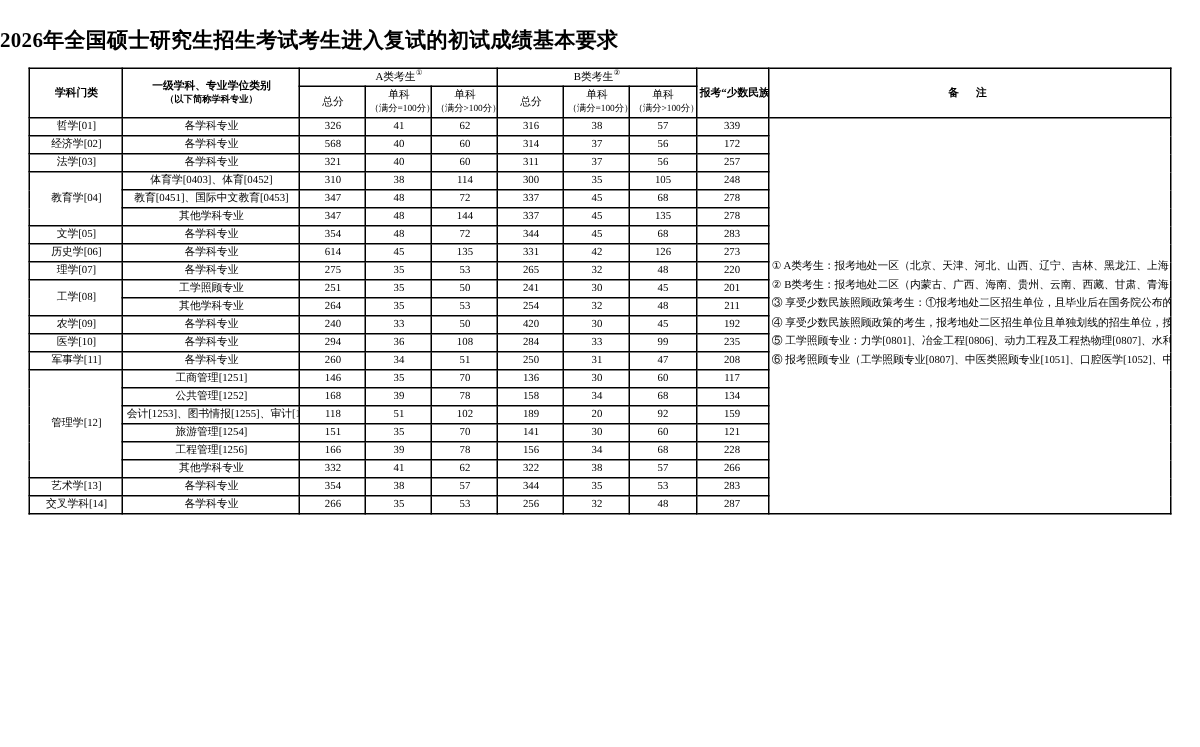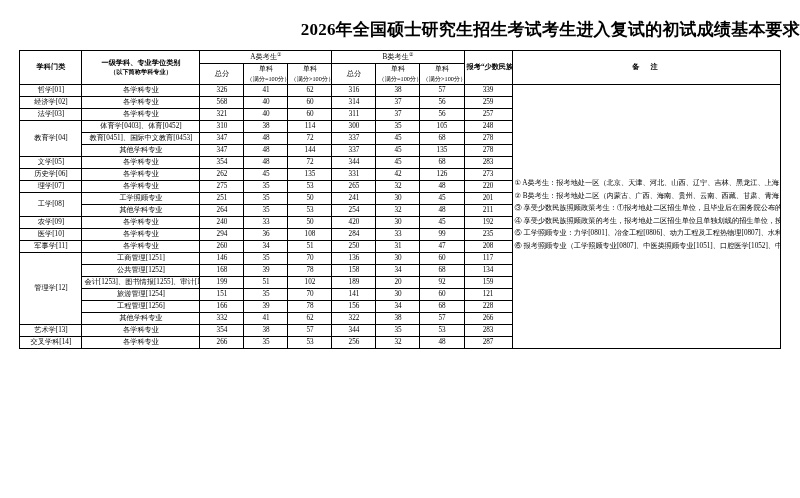--- a/index.html
+++ b/index.html
@@ -15,22 +15,22 @@
     overflow: hidden;
   }
   .page {
     width: 800px;
     height: 498px;
     position: relative;
     box-sizing: border-box;
     padding: 0;
   }
   .title {
-    text-align: right;
-    font-size: 17px;
+    text-align: left;
+    font-size: 14px;
     font-weight: bold;
     letter-spacing: 0.2px;
     padding: 18px 0 9px 0;
     font-family: Liberation Serif, serif;
   }
   table.main {
     border-collapse: collapse;
     width: 760px;
     margin: 0 auto;
     table-layout: fixed;
@@ -196,21 +196,21 @@
         </tr>
         <tr>
           <td class="cat-cell" rowspan="1">经济学[02]</td>
           <td class="disc-cell">各学科专业</td>
           <td class="num-cell">568</td>
           <td class="num-cell">40</td>
           <td class="num-cell">60</td>
           <td class="num-cell">314</td>
           <td class="num-cell">37</td>
           <td class="num-cell">56</td>
-          <td class="policy-cell">259</td>
+          <td class="policy-cell">172</td>
         </tr>
         <tr>
           <td class="cat-cell" rowspan="1">法学[03]</td>
           <td class="disc-cell">各学科专业</td>
           <td class="num-cell">321</td>
           <td class="num-cell">40</td>
           <td class="num-cell">60</td>
           <td class="num-cell">311</td>
           <td class="num-cell">37</td>
           <td class="num-cell">56</td>
@@ -254,21 +254,21 @@
           <td class="num-cell">48</td>
           <td class="num-cell">72</td>
           <td class="num-cell">344</td>
           <td class="num-cell">45</td>
           <td class="num-cell">68</td>
           <td class="policy-cell">283</td>
         </tr>
         <tr>
           <td class="cat-cell" rowspan="1">历史学[06]</td>
           <td class="disc-cell">各学科专业</td>
-          <td class="num-cell">262</td>
+          <td class="num-cell">614</td>
           <td class="num-cell">45</td>
           <td class="num-cell">135</td>
           <td class="num-cell">331</td>
           <td class="num-cell">42</td>
           <td class="num-cell">126</td>
           <td class="policy-cell">273</td>
         </tr>
         <tr>
           <td class="cat-cell" rowspan="1">理学[07]</td>
           <td class="disc-cell">各学科专业</td>
@@ -350,21 +350,21 @@
           <td class="num-cell">168</td>
           <td class="num-cell">39</td>
           <td class="num-cell">78</td>
           <td class="num-cell">158</td>
           <td class="num-cell">34</td>
           <td class="num-cell">68</td>
           <td class="policy-cell">134</td>
         </tr>
         <tr>
           <td class="disc-cell">会计[1253]、图书情报[1255]、审计[1257]</td>
-          <td class="num-cell">199</td>
+          <td class="num-cell">118</td>
           <td class="num-cell">51</td>
           <td class="num-cell">102</td>
           <td class="num-cell">189</td>
           <td class="num-cell">20</td>
           <td class="num-cell">92</td>
           <td class="policy-cell">159</td>
         </tr>
         <tr>
           <td class="disc-cell">旅游管理[1254]</td>
           <td class="num-cell">151</td>

